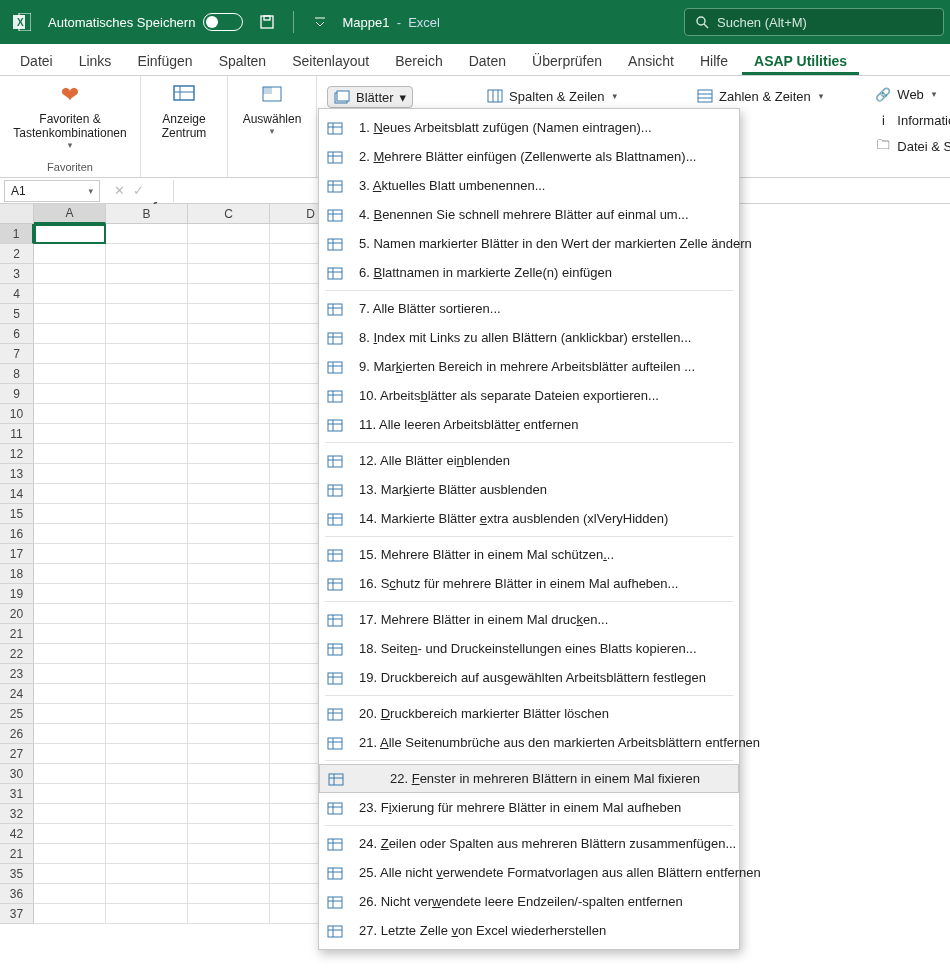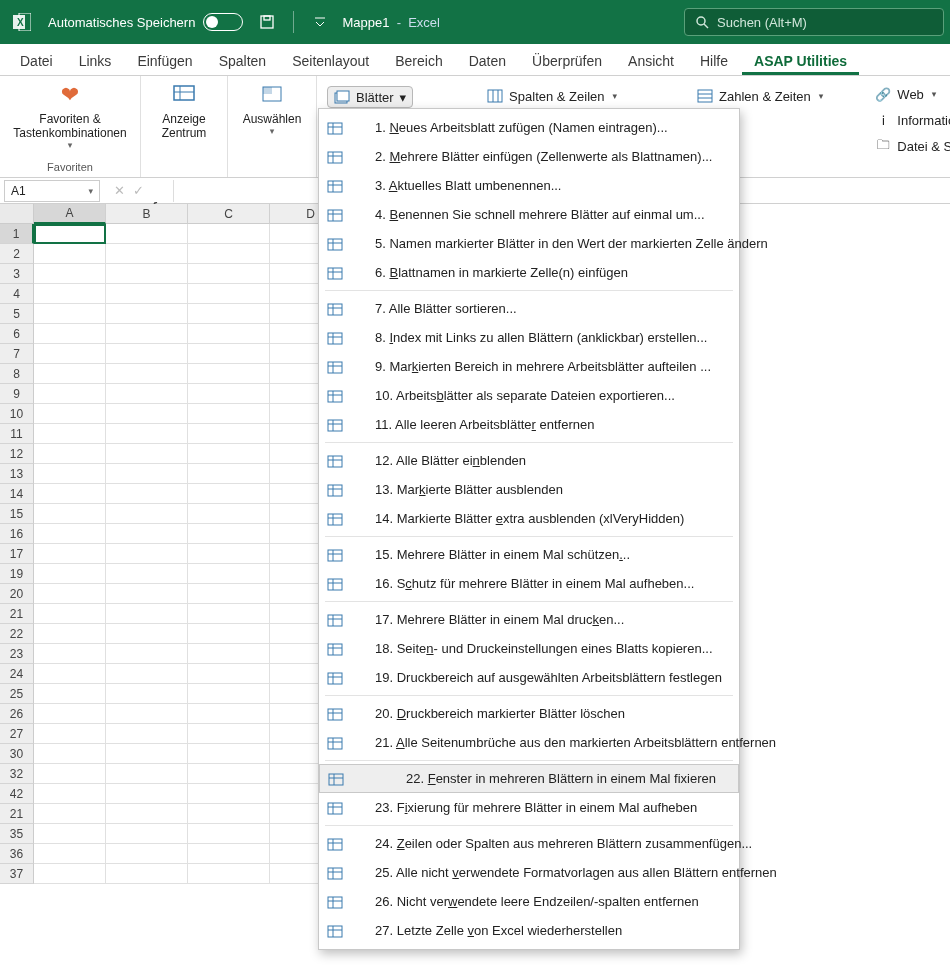--- a/index.html
+++ b/index.html
@@ -41,21 +41,21 @@
   .ch { border-right: 1px solid #d0d0d0; border-bottom: 1px solid #ccc; background: #eeeeee; display: flex; align-items: center; justify-content: center; font-size: 12px; color: #444; }
   .ch.sel { background: #d7d7d7; border-bottom: 2px solid #127245; }
   .rowhead { width: 34px; background: #eeeeee; border-right: 1px solid #ccc; border-bottom: 1px solid #d4d4d4; display: flex; align-items: center; justify-content: center; font-size: 12px; color: #444; height: 20px; }
   .rowhead.sel { background: #d7d7d7; border-right: 2px solid #127245; }
   .gridrow { display: flex; }
   .cell { border-right: 1px solid #e0e0e0; border-bottom: 1px solid #e0e0e0; height: 20px; }
   .activecell { position: absolute; border: 2px solid #127245; pointer-events: none; }
   .dropdown { position: absolute; left: 318px; top: 108px; width: 422px; background: #fff; border: 1px solid #c8c8c8; box-shadow: 2px 4px 10px rgba(0,0,0,0.25); padding: 4px 0; }
   .dd-item { display: flex; align-items: center; height: 29px; padding: 0 8px; gap: 14px; font-size: 13px; color: #222; cursor: default; }
   .dd-item.hover { background: #eeeeee; border: 1px solid #c8c8c8; height: 29px; gap: 44px; }
-  .dd-item .label { white-space: nowrap; margin-left: 16px; }
+  .dd-item .label { white-space: nowrap; }
   .dd-item .ico { width: 18px; height: 18px; display: inline-flex; align-items: center; justify-content: center; color: #3070b0; }
   .dd-sep { height: 1px; background: #e3e3e3; margin: 3px 6px; }
   u.mn { text-decoration: underline; }
 </style>
 </head>
 <body>
 
 <div class="titlebar">
   <span class="tb-icon">
     <svg width="18" height="18" viewBox="0 0 18 18">
@@ -391,20 +391,30 @@
         <div class="rowhead">17</div>
         <div class="cell" style="width: 72px;"></div>
         <div class="cell" style="width: 82px;"></div>
         <div class="cell" style="width: 82px;"></div>
         <div class="cell" style="width: 82px;"></div>
         <div class="cell" style="width: 82px;"></div>
         <div class="cell" style="width: 82px;"></div>
         <div class="cell" style="width: 82px;"></div>
       </div>
       <div class="gridrow">
+        <div class="rowhead">18</div>
+        <div class="cell" style="width: 72px;"></div>
+        <div class="cell" style="width: 82px;"></div>
+        <div class="cell" style="width: 82px;"></div>
+        <div class="cell" style="width: 82px;"></div>
+        <div class="cell" style="width: 82px;"></div>
+        <div class="cell" style="width: 82px;"></div>
+        <div class="cell" style="width: 82px;"></div>
+      </div>
+      <div class="gridrow">
         <div class="rowhead">19</div>
         <div class="cell" style="width: 72px;"></div>
         <div class="cell" style="width: 82px;"></div>
         <div class="cell" style="width: 82px;"></div>
         <div class="cell" style="width: 82px;"></div>
         <div class="cell" style="width: 82px;"></div>
         <div class="cell" style="width: 82px;"></div>
         <div class="cell" style="width: 82px;"></div>
       </div>
       <div class="gridrow">
@@ -482,20 +492,30 @@
         <div class="cell" style="width: 72px;"></div>
         <div class="cell" style="width: 82px;"></div>
         <div class="cell" style="width: 82px;"></div>
         <div class="cell" style="width: 82px;"></div>
         <div class="cell" style="width: 82px;"></div>
         <div class="cell" style="width: 82px;"></div>
         <div class="cell" style="width: 82px;"></div>
       </div>
       <div class="gridrow">
         <div class="rowhead">30</div>
+        <div class="cell" style="width: 72px;"></div>
+        <div class="cell" style="width: 82px;"></div>
+        <div class="cell" style="width: 82px;"></div>
+        <div class="cell" style="width: 82px;"></div>
+        <div class="cell" style="width: 82px;"></div>
+        <div class="cell" style="width: 82px;"></div>
+        <div class="cell" style="width: 82px;"></div>
+      </div>
+      <div class="gridrow">
+        <div class="rowhead">31</div>
         <div class="cell" style="width: 72px;"></div>
         <div class="cell" style="width: 82px;"></div>
         <div class="cell" style="width: 82px;"></div>
         <div class="cell" style="width: 82px;"></div>
         <div class="cell" style="width: 82px;"></div>
         <div class="cell" style="width: 82px;"></div>
         <div class="cell" style="width: 82px;"></div>
       </div>
       <div class="gridrow">
         <div class="rowhead">32</div>

